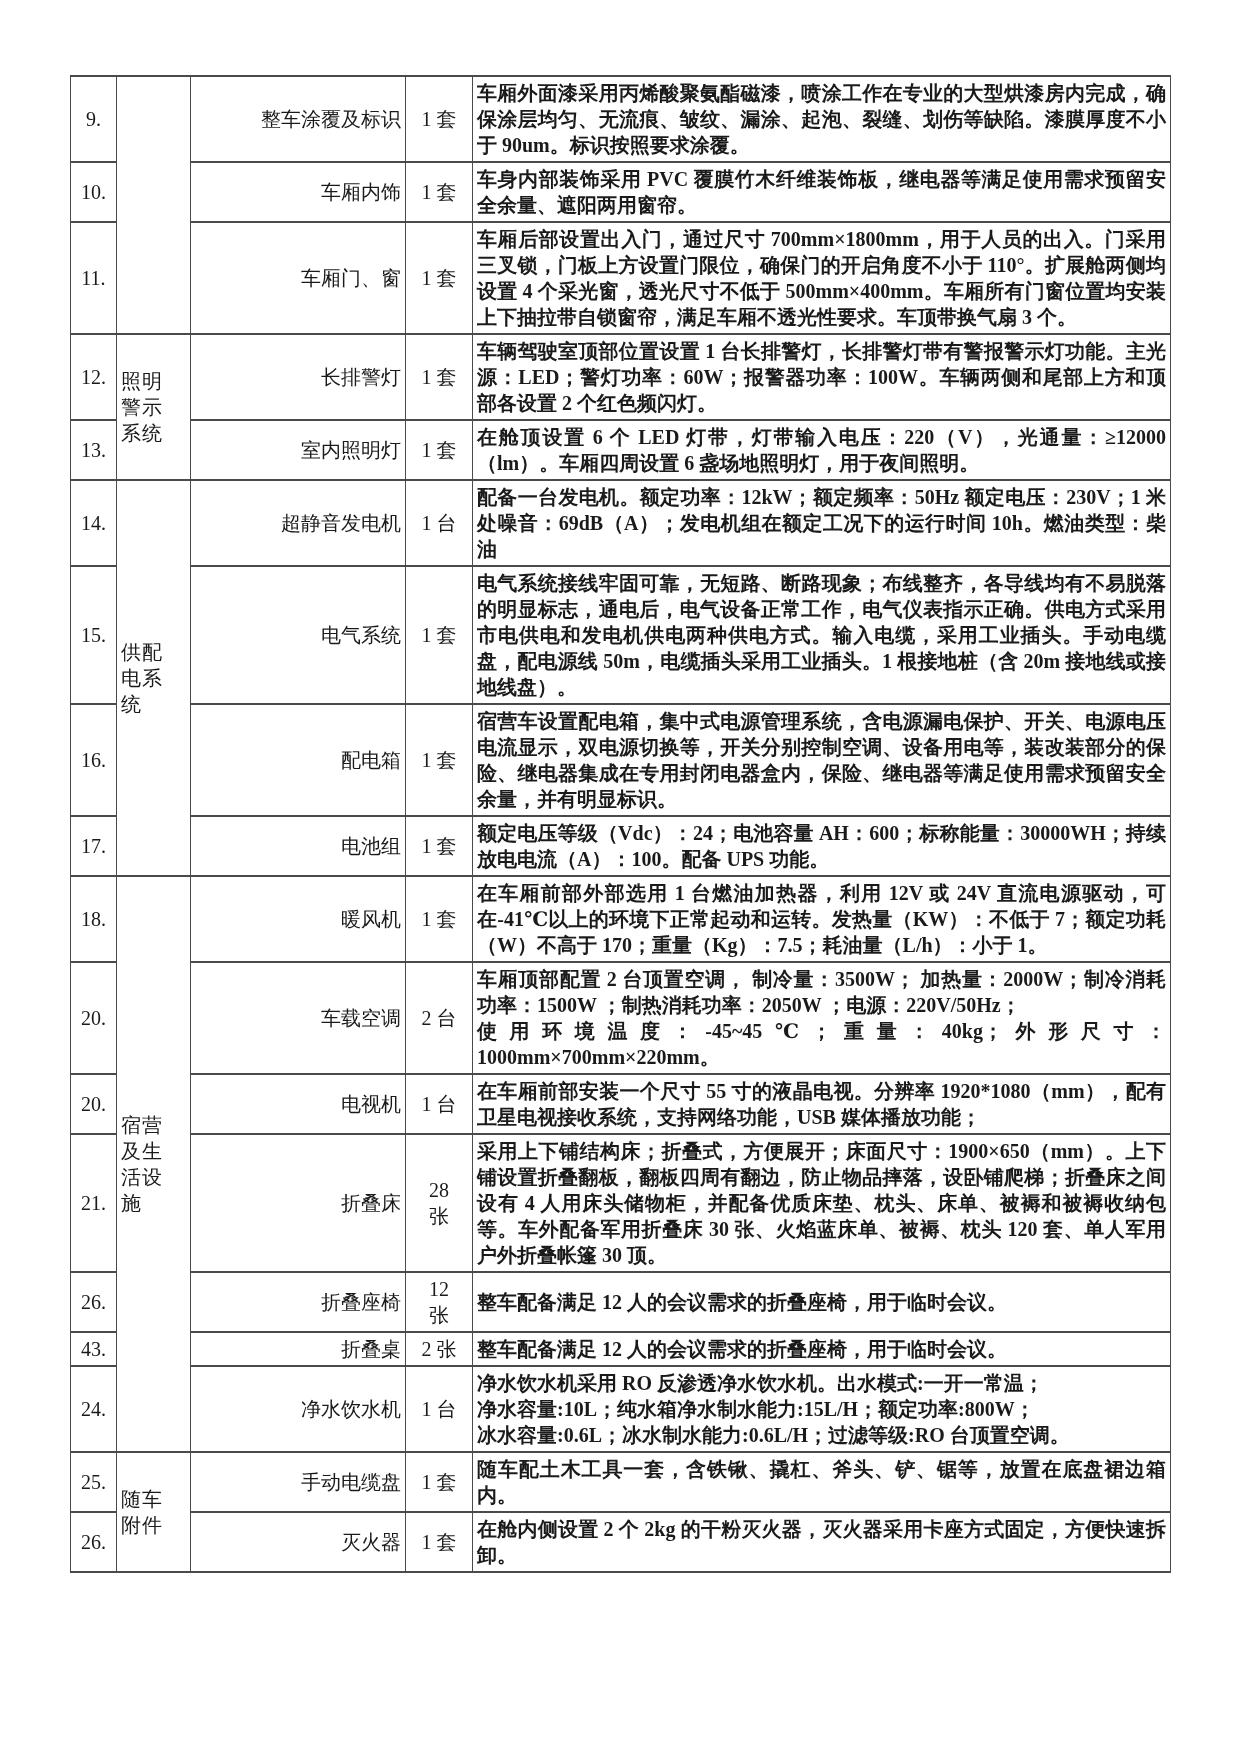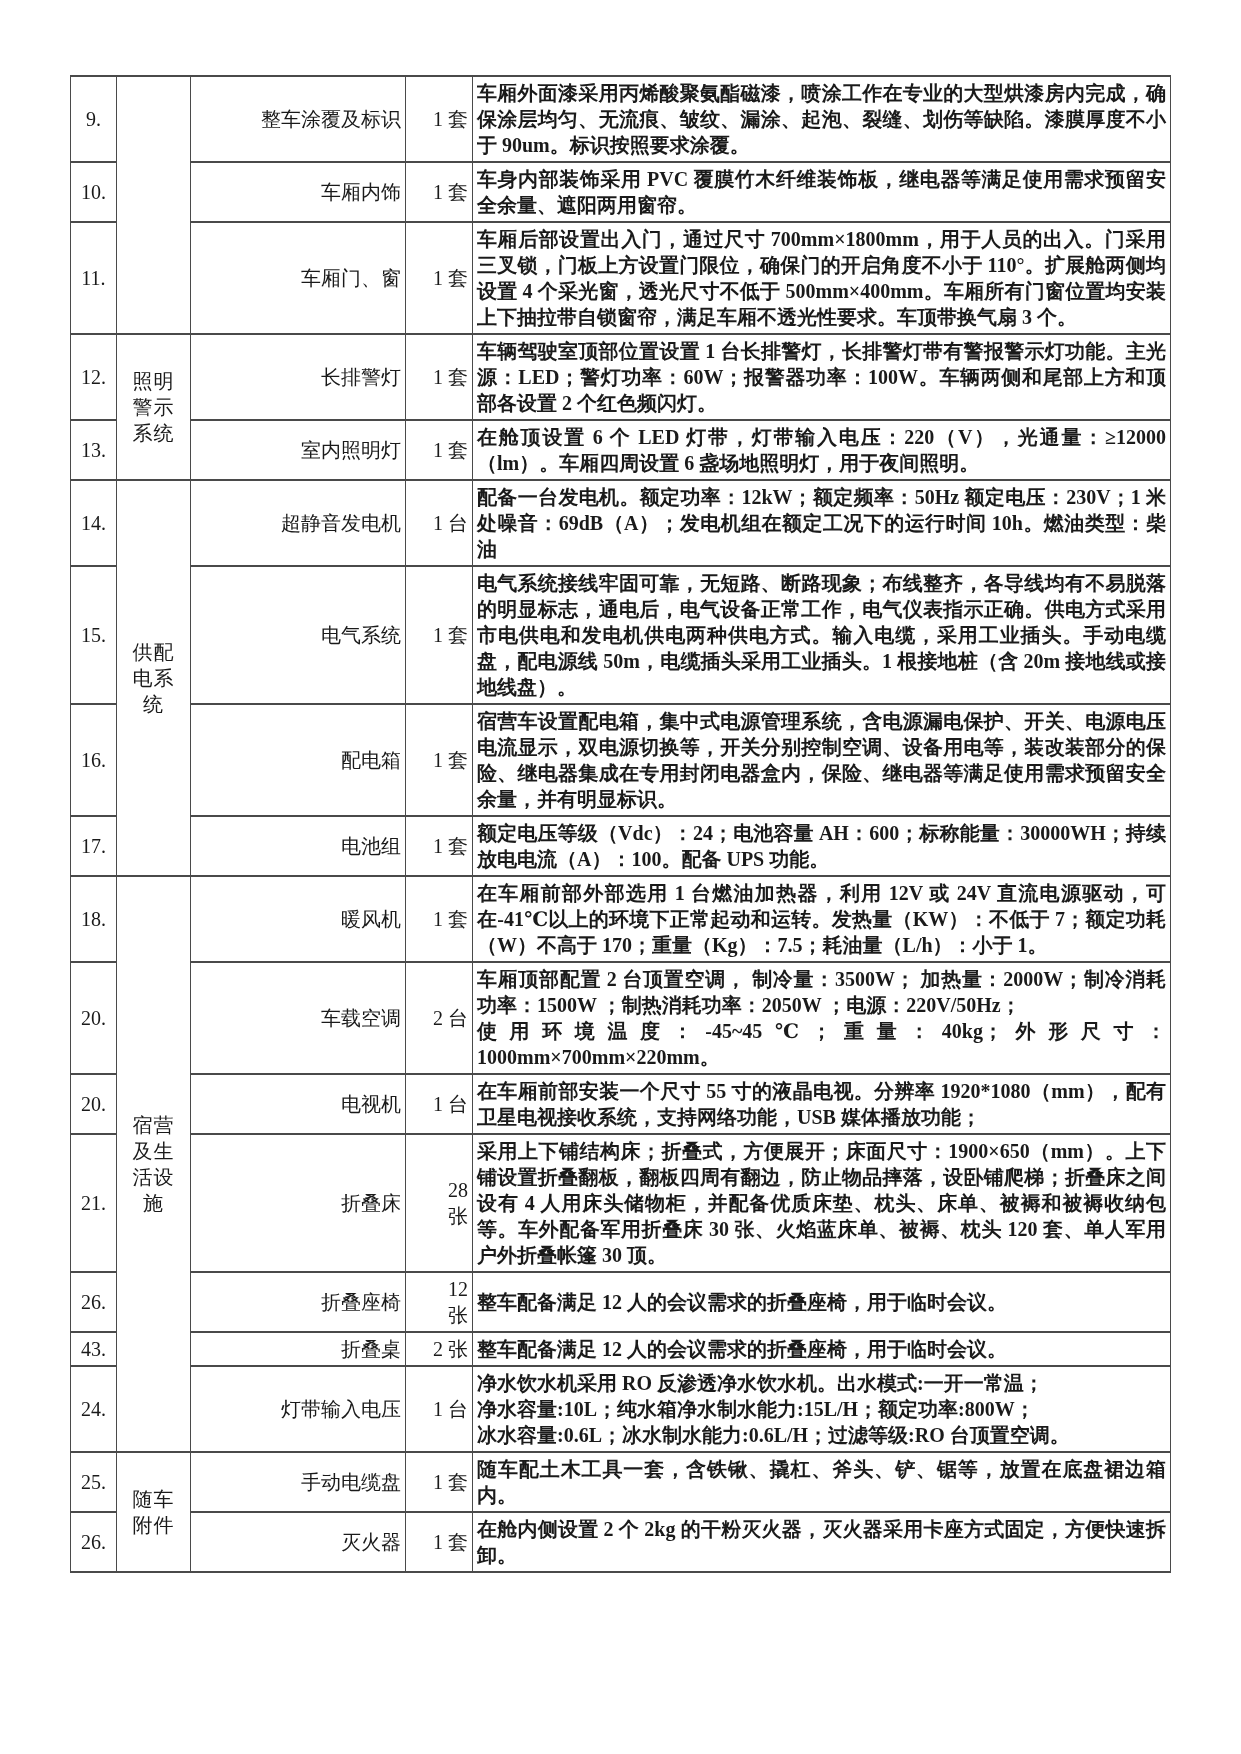--- a/index.html
+++ b/index.html
@@ -14,23 +14,23 @@
   }
   table.spec td{
     border:1.5px solid #4a4a4a;
     border-top-width:2px;border-bottom-width:2px;
     vertical-align:middle;
     font-size:20px;line-height:26px;
     padding:3px 4px;
     overflow:hidden;
   }
   td.num{ text-align:center; padding-left:2px;}
-  td.cat{ text-align:center; white-space:pre-line; font-size:21px; letter-spacing:1px;}
+  td.cat{ white-space:pre-line; font-size:21px; letter-spacing:1px;}
   td.item{ text-align:right; font-size:21px;}
-  td.qty{ text-align:right; white-space:pre-line;}
+  td.qty{ text-align:center; white-space:pre-line;}
   td.desc{
     text-align:justify;
     white-space:pre-line;
     padding:3px 8px 3px 10px;
     font-weight:bold;
   }
 </style>
 </head>
 <body>
 
@@ -143,21 +143,21 @@
         <td class="desc">整车配备满足 12 人的会议需求的折叠座椅，用于临时会议。</td>
       </tr>
       <tr>
         <td class="num">43.</td>
         <td class="item">折叠桌</td>
         <td class="qty">2 张</td>
         <td class="desc">整车配备满足 12 人的会议需求的折叠座椅，用于临时会议。</td>
       </tr>
       <tr>
         <td class="num">24.</td>
-        <td class="item">灯带输入电压</td>
+        <td class="item">净水饮水机</td>
         <td class="qty">1 台</td>
         <td class="desc">净水饮水机采用 RO 反渗透净水饮水机。出水模式:一开一常温；
 净水容量:10L；纯水箱净水制水能力:15L/H；额定功率:800W；
 冰水容量:0.6L；冰水制水能力:0.6L/H；过滤等级:RO 台顶置空调。</td>
       </tr>
       <tr>
         <td class="num">25.</td>
         <td class="cat" rowspan="2">随车
 附件</td>
         <td class="item">手动电缆盘</td>

